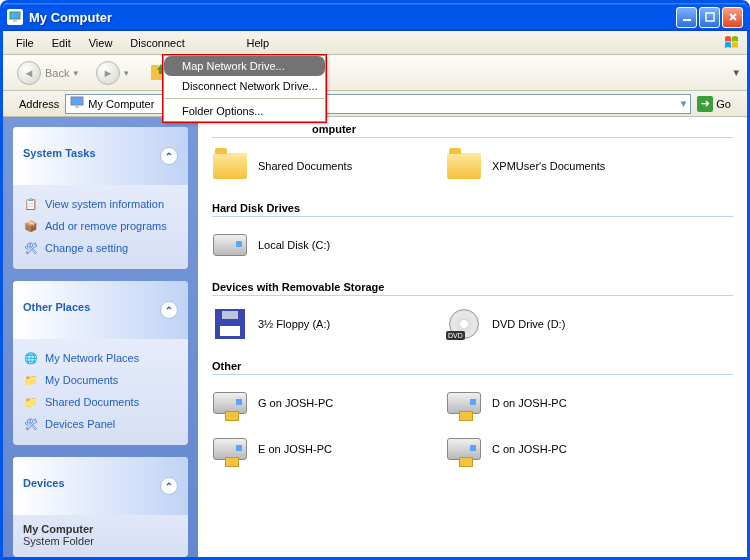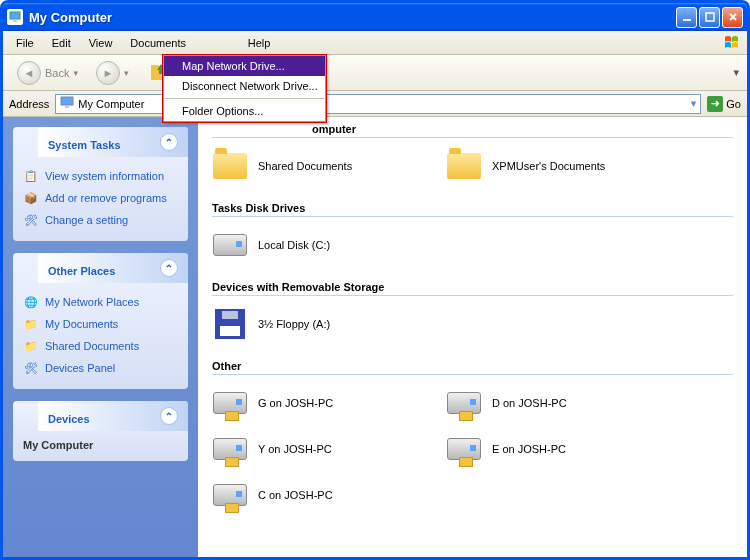--- a/index.html
+++ b/index.html
@@ -19,29 +19,29 @@
 .menuitem { padding: 3px 9px; cursor: pointer; text-align: right; }
 .menuitem.active { background: #316ac5; color: #fff; margin-top: 40px; }
 .winflag { margin-left: auto; width: 20px; height: 18px; }
 
 .toolbar { height: 36px; background: linear-gradient(to bottom, #fdfcf8, #f0eee0); border-bottom: 1px solid #c0c0b0; display: flex; align-items: center; padding: 0 8px; gap: 6px; }
 .tbtn { display: flex; align-items: center; gap: 4px; padding: 3px 6px; color: #888; cursor: pointer; }
 .tbtn .circ { width: 24px; height: 24px; border-radius: 50%; background: radial-gradient(circle at 35% 30%, #fdfdfd, #d5d5cc); border: 1px solid #b8b8aa; display:flex; align-items:center; justify-content:center; color:#9a9a8e; }
 .tbtn .chev { color:#888; font-size: 9px; }
 .green-up { color: #3b9e3b; }
 
-.addrbar { height: 26px; background: linear-gradient(to bottom, #f5f3ee, #ece9d8); border-bottom: 1px solid #c0c0b0; display:flex; align-items:center; padding: 0 6px; gap: 6px; }
+.addrbar { height: 26px; background: linear-gradient(to bottom, #f5f3ee, #ece9d8); border-bottom: 1px solid #c0c0b0; display:flex; align-items:center; padding: 0 16px; gap: 6px; }
 .addrbar .addr-input { flex: 1; height: 20px; background: #fff; border: 1px solid #7f9db9; display:flex; align-items:center; padding: 0 4px; gap: 4px; }
 .addrbar .go { display:flex; align-items:center; gap:3px; cursor:pointer; }
 .go-icon { width:16px; height:16px; background:#3b9e3b; border-radius:2px; display:flex; align-items:center; justify-content:center; color:#fff; }
 
 .content { flex: 1; display: flex; overflow: hidden; position: relative; }
 .sidebar { width: 195px; background: linear-gradient(to bottom, #7698d9 0%, #6487cf 100%); padding: 10px; overflow-y: auto; }
 .panel { background: linear-gradient(to bottom, #eff3ff, #d6dff5); border-radius: 4px; margin-bottom: 12px; }
-.panel-head { background: linear-gradient(to right, #fff, #c0d3f5); border-radius: 4px 4px 0 0; padding: 6px 10px; color: #215dc6; font-weight: bold; font-size: 11px; display:flex; align-items:flex-end;margin-left:25px; }
+.panel-head { background: linear-gradient(to right, #fff, #c0d3f5); border-radius: 4px 4px 0 0; padding: 20px 10px; color: #215dc6; font-weight: bold; font-size: 11px; display:flex; align-items:flex-start; }
 .panel-head .collapse { margin-left:auto; width:18px; height:18px; border-radius:50%; background:#fff; border:1px solid #a6bfe8; display:flex; align-items:center; justify-content:center; color:#215dc6; font-size:10px; cursor:pointer; }
 .panel-body { padding: 8px 10px 10px 10px; }
 .panel-body .link { display:flex; align-items:center; gap:6px; color:#215dc6; padding: 3px 0; cursor:pointer; }
 .link .ic { width:16px; height:16px; display:inline-flex; align-items:center; justify-content:center; }
 .panel.details .panel-body { color:#333; }
 .panel.details .dt { font-weight:bold; }
 
 .main { flex: 1; background:#fff; overflow-y: auto; padding: 10px 14px; }
 .group-title { font-weight:bold; font-size:11px; margin: 6px 0 2px 0; }
 .group-sep { border: none; border-top: 1px solid #bcd4ef; margin-bottom: 10px; }
@@ -56,21 +56,21 @@
 .floppy-icon:after{content:"";position:absolute;top:2px;left:7px;width:16px;height:8px;background:#bcc4dd;}
 .floppy-icon:before{content:"";position:absolute;bottom:3px;left:5px;width:20px;height:10px;background:#fff;}
 .dvd-icon { width:30px; height:30px; border-radius:50%; background: radial-gradient(circle,#fff 18%,#ddd 22%,#e9e9e9 60%,#bcbcbc 100%); border:1px solid #999; position:relative; }
 .dvd-badge { position:absolute; bottom:-2px; left:-4px; background:#333; color:#fff; font-size:7px; padding:1px 2px; border-radius:2px; }
 .netdrive-icon { width:34px; height:22px; background:linear-gradient(to bottom,#f0f0f0,#b9b9b9); border:1px solid #888; border-radius:3px; position:relative; }
 .netdrive-icon:after{content:"";position:absolute;right:4px;top:6px;width:6px;height:6px;background:#5aa3ff;}
 .netdrive-icon:before{content:"";position:absolute;bottom:-8px;left:11px;width:12px;height:8px;background:#f3c23e;border:1px solid #c99a20;}
 
 .dropdown { position:absolute; top:24px; left:160px; width:163px; background:#fff; border:1px solid #999; box-shadow:2px 2px 3px rgba(0,0,0,.25); z-index:50; outline: 1px solid #d60000; outline-offset: 0; }
 .dd-item { padding: 4px 18px; cursor:pointer; white-space:nowrap; }
-.dd-item.hl { background:#4c1d95; color:#fff; }
+.dd-item.hl { background:#737373; color:#fff;border-radius:7px; }
 .dd-sep { border-top:1px solid #c0c0b0; margin:2px 1px; }
 </style>
 </head>
 <body>
 
 <div class="window">
 
   <div class="titlebar">
     <span class="icon-sm">
       <svg width="12" height="12" viewBox="0 0 12 12">
@@ -95,21 +95,21 @@
             <path d="M2 2 L8 8 M8 2 L2 8" stroke="#fff" stroke-width="2"></path>
           </svg>
         </div>
     </div>
   </div>
 
   <div class="menubar">
     <div class="menuitem">File</div>
     <div class="menuitem">Edit</div>
     <div class="menuitem">View</div>
-    <div class="menuitem">Documents</div>
+    <div class="menuitem">Disconnect</div>
     <div class="menuitem active">Tools</div>
     <div class="menuitem">Help</div>
     <span class="winflag">
       <svg width="20" height="18" viewBox="0 0 20 18">
           <path d="M2 3 Q5 1 8 3 L8 8 Q5 6 2 8 Z" fill="#f35325"></path>
           <path d="M9 3 Q12 1 15 3 L15 8 Q12 6 9 8 Z" fill="#81bc06"></path>
           <path d="M2 9 Q5 7 8 9 L8 14 Q5 12 2 14 Z" fill="#05a6f0"></path>
           <path d="M9 9 Q12 7 15 9 L15 14 Q12 12 9 14 Z" fill="#ffba08"></path>
         </svg>
     </span>
@@ -212,20 +212,21 @@
         </div>
       </div>
 
       <div class="panel details">
         <div class="panel-head">
           <span>Devices</span>
           <span class="collapse">⌃</span>
         </div>
         <div class="panel-body">
           <div class="dt">My Computer</div>
+          <div>System Folder</div>
         </div>
       </div>
 
     </div>
 
     <div class="main">
 
       <div class="group-title" style="margin-left:100px; margin-top:-4px;">omputer</div>
       <hr class="group-sep">
       <div class="item-row">
@@ -236,40 +237,48 @@
           <span>Shared Documents</span>
         </div>
         <div class="item">
           <span class="bigicon">
               <span class="folder-icon"></span>
             </span>
           <span>XPMUser's Documents</span>
         </div>
       </div>
 
-      <div class="group-title">Tasks Disk Drives</div>
+      <div class="group-title">Hard Disk Drives</div>
       <hr class="group-sep">
       <div class="item-row">
         <div class="item">
           <span class="bigicon">
               <span class="hdd-icon"></span>
             </span>
           <span>Local Disk (C:)</span>
         </div>
       </div>
 
       <div class="group-title">Devices with Removable Storage</div>
       <hr class="group-sep">
       <div class="item-row">
         <div class="item">
           <span class="bigicon">
               <span class="floppy-icon"></span>
             </span>
           <span>3½ Floppy (A:)</span>
         </div>
+        <div class="item">
+          <span class="bigicon">
+              <span class="dvd-icon">
+                <span class="dvd-badge">DVD</span>
+              </span>
+            </span>
+          <span>DVD Drive (D:)</span>
+        </div>
       </div>
 
       <div class="group-title">Other</div>
       <hr class="group-sep">
       <div class="item-row">
         <div class="item">
           <span class="bigicon">
               <span class="netdrive-icon"></span>
             </span>
           <span>G on JOSH-PC</span>
@@ -277,32 +286,26 @@
         <div class="item">
           <span class="bigicon">
               <span class="netdrive-icon"></span>
             </span>
           <span>D on JOSH-PC</span>
         </div>
         <div class="item">
           <span class="bigicon">
               <span class="netdrive-icon"></span>
             </span>
-          <span>Y on JOSH-PC</span>
+          <span>E on JOSH-PC</span>
         </div>
         <div class="item">
           <span class="bigicon">
               <span class="netdrive-icon"></span>
             </span>
-          <span>E on JOSH-PC</span>
-        </div>
-        <div class="item">
-          <span class="bigicon">
-              <span class="netdrive-icon"></span>
-            </span>
           <span>C on JOSH-PC</span>
         </div>
       </div>
 
     </div>
 
   </div>
 </div>
 
 </body></html>

